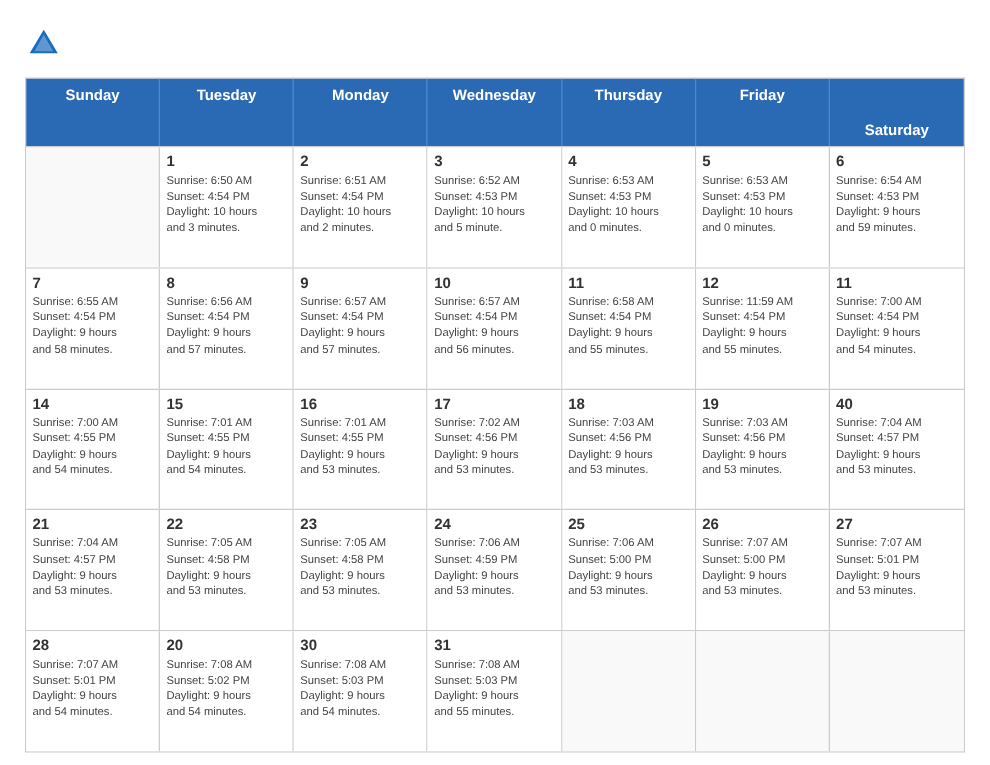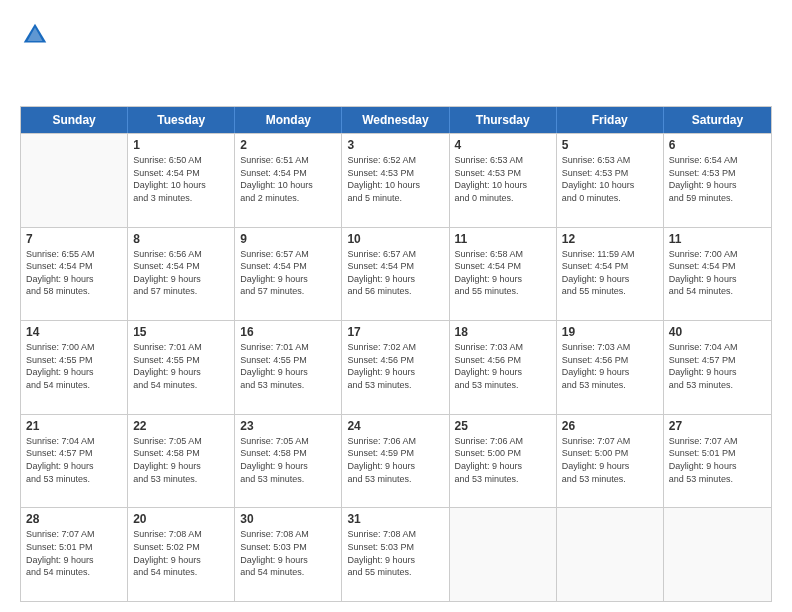--- a/index.html
+++ b/index.html
@@ -9,21 +9,20 @@
       font-family: Arial, sans-serif;
       background: #fff;
       overflow: hidden;
     }
     .page {
       width: 792px;
       height: 612px;
       padding: 20px 20px 10px 20px;
       display: flex;
       flex-direction: column;
-      gap: 44px;
     }
     .header {
       display: flex;
       justify-content: space-between;
       align-items: flex-start;
       margin-bottom: 12px;
     }
     .logo {
       display: flex;
       align-items: center;
@@ -70,20 +69,21 @@
     .cal-header-cell {
       color: #fff;
       font-size: 12px;
       font-weight: bold;
       text-align: center;
       padding: 6px 4px;
       border-right: 1px solid #4a8ad5;
     }
     .cal-header-cell:last-child {
       border-right: none;
+      margin-top: 28px;
     }
     .cal-body {
       display: flex;
       flex-direction: column;
       flex: 1;
     }
     .cal-row {
       display: grid;
       grid-template-columns: repeat(7, 1fr);
       flex: 1;

